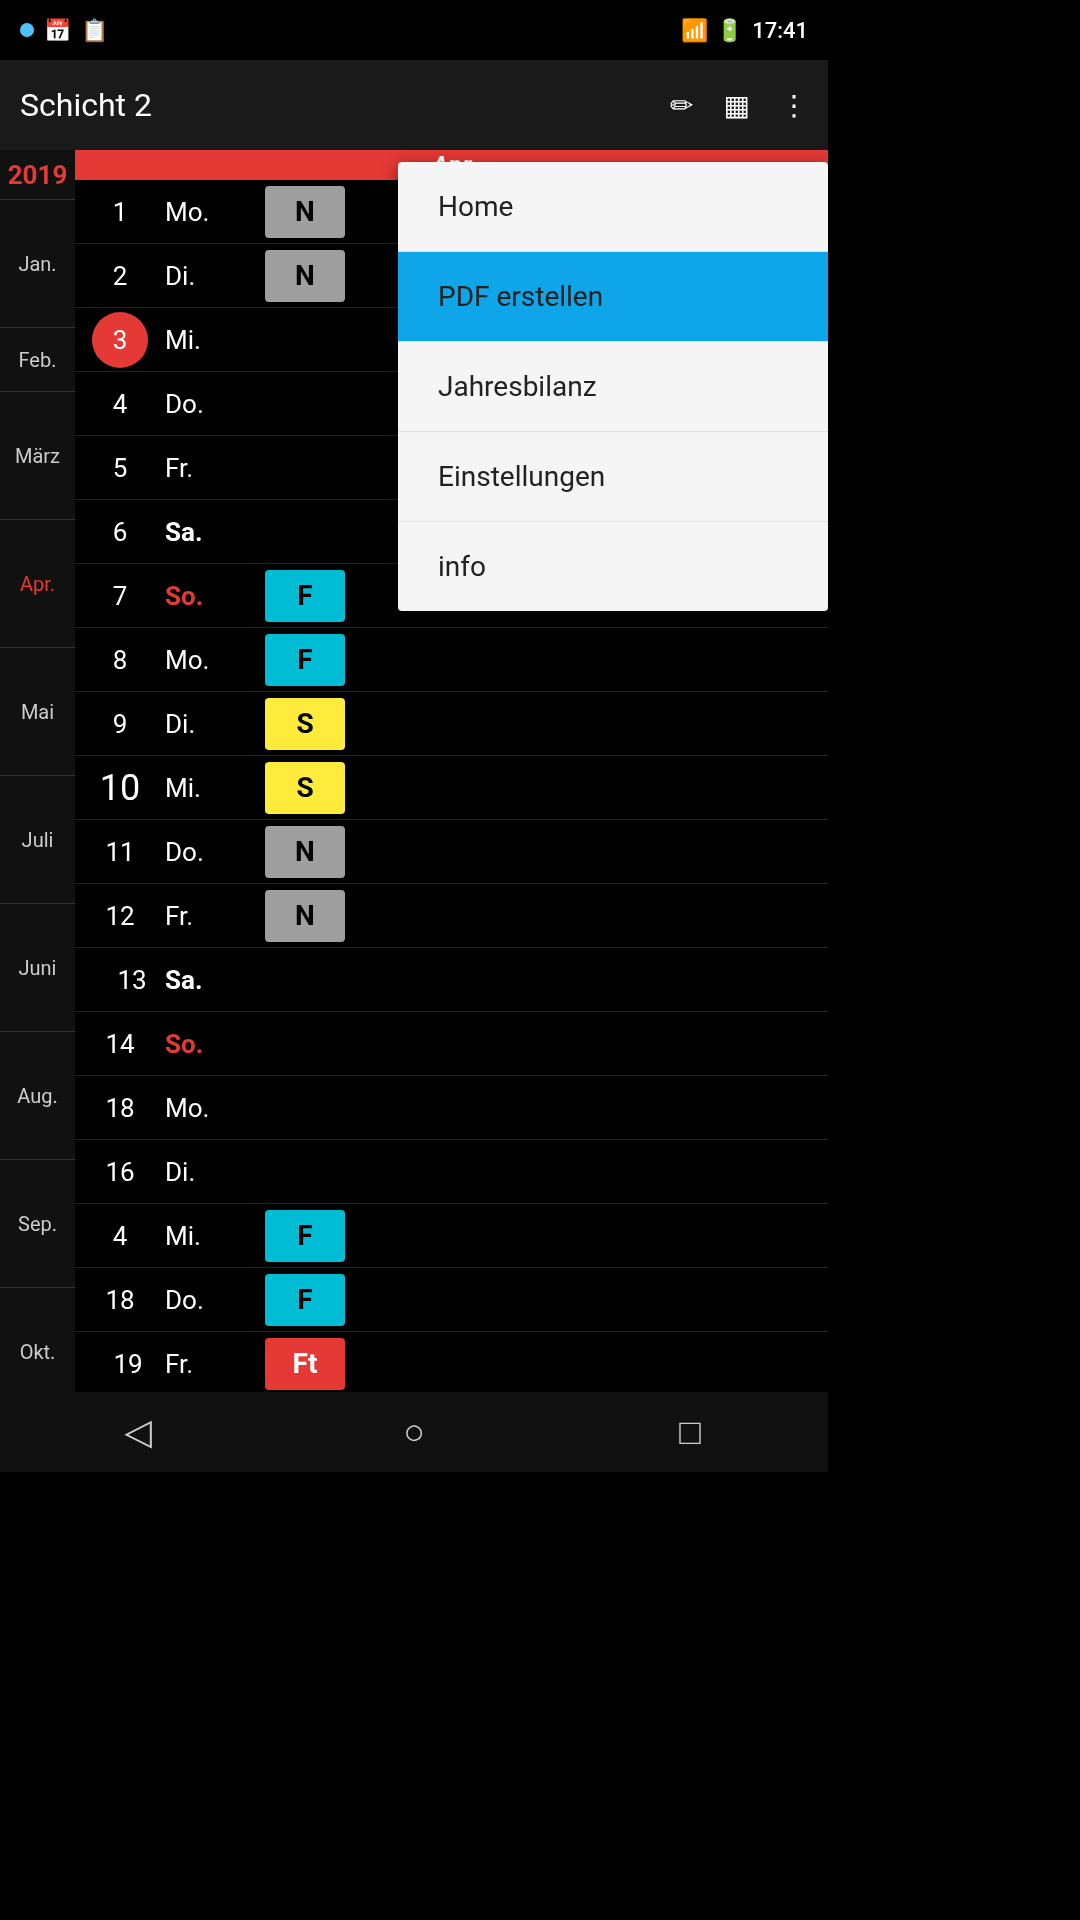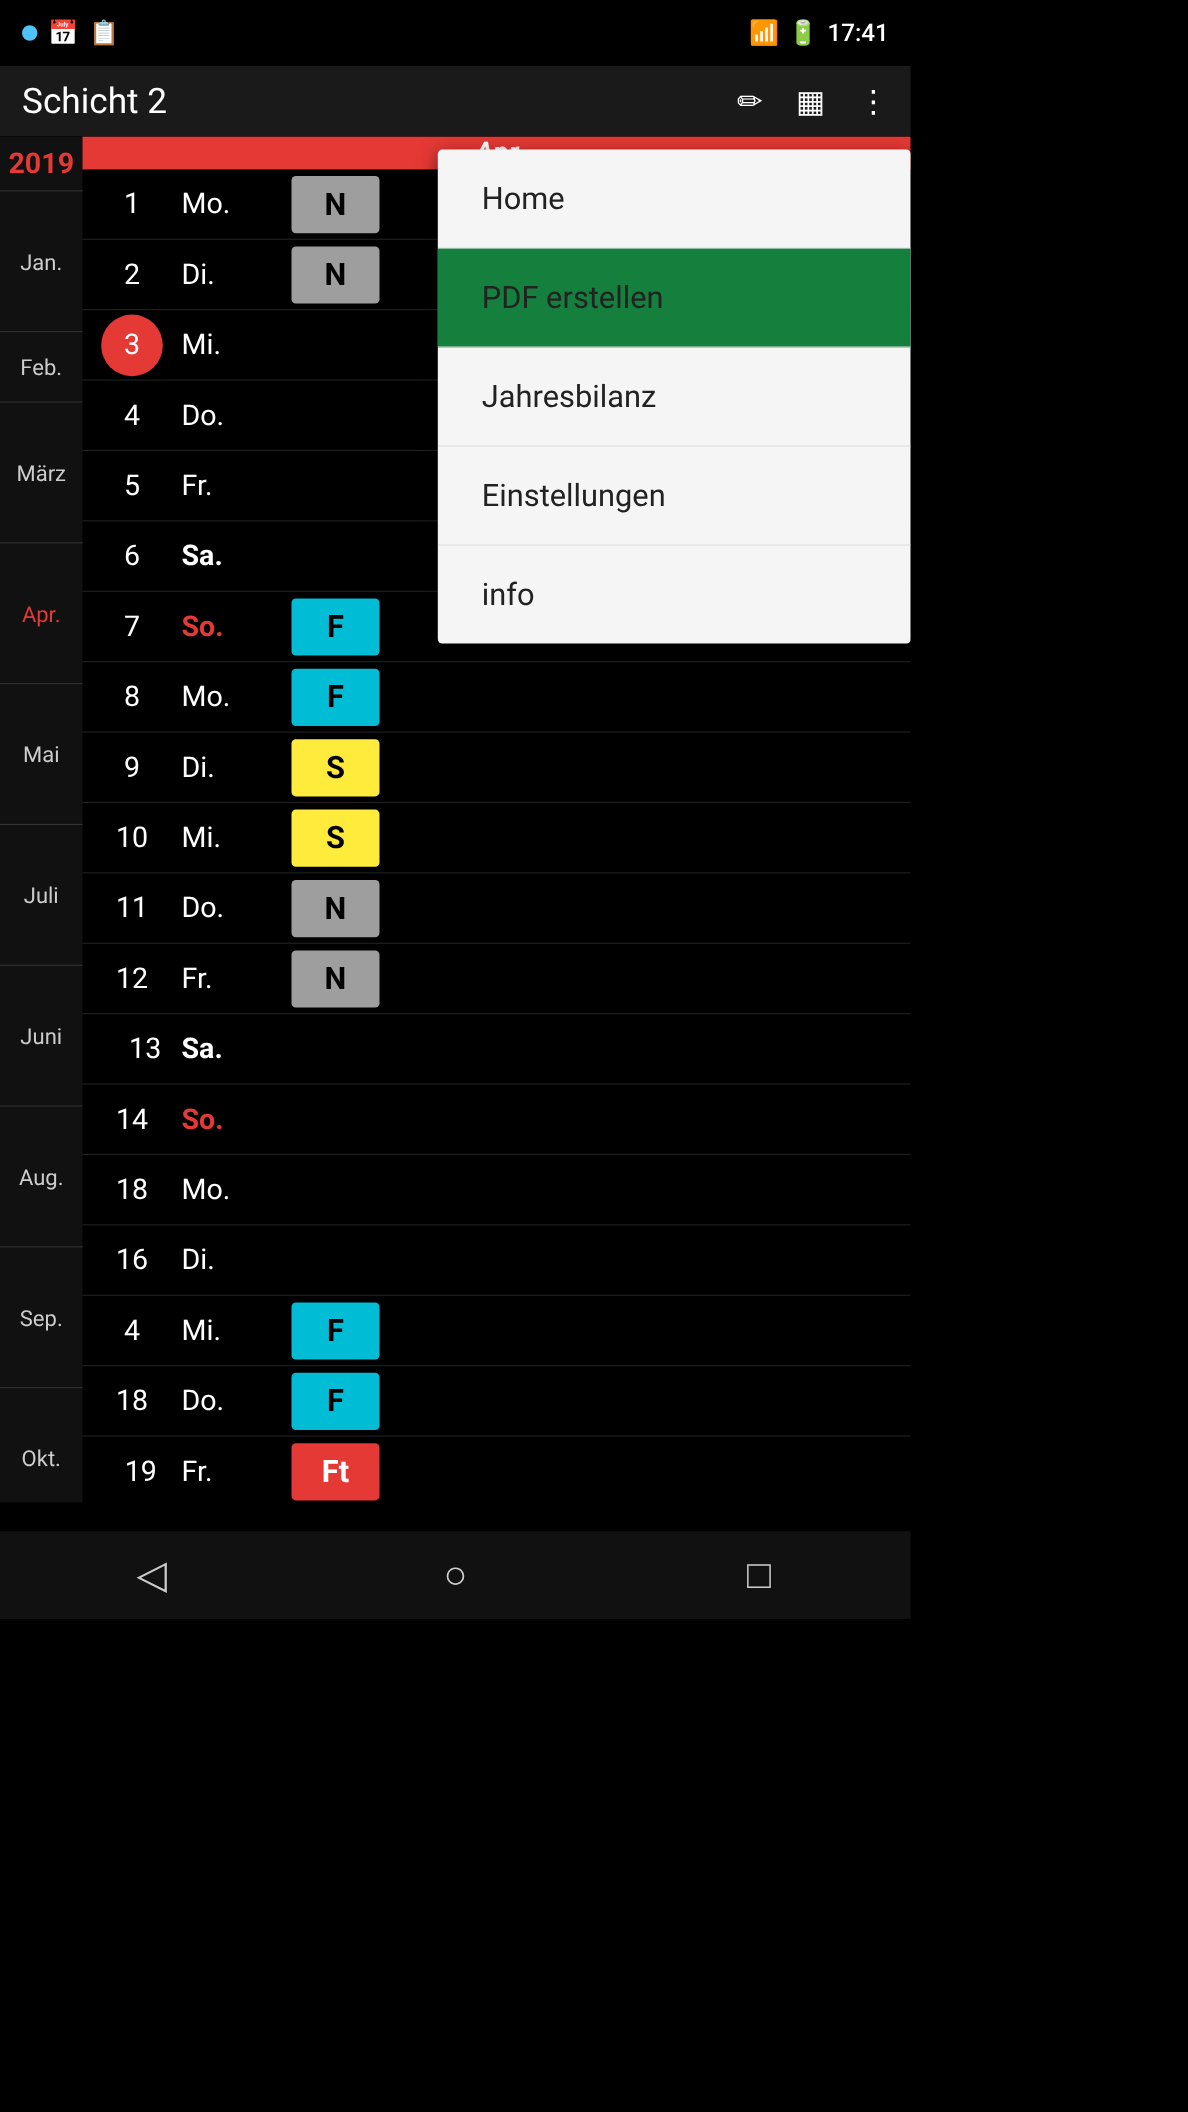--- a/index.html
+++ b/index.html
@@ -42,21 +42,21 @@
       border-radius: 50%;
     }
     .calendar-icon-small {
       color: #fff;
       font-size: 22px;
     }
 
     
     .app-bar {
       width: 100%;
-      height: 64px;
+      height: 90px;
       background: #1a1a1a;
       display: flex;
       align-items: center;
       padding: 0 20px;
     }
     .app-bar-title {
       color: #fff;
       font-size: 32px;
       font-weight: 400;
       flex: 1;
@@ -181,21 +181,21 @@
     }
     .dropdown-item {
       padding: 28px 40px;
       font-size: 28px;
       color: #222;
       cursor: pointer;
       border-bottom: 1px solid #e0e0e0;
     }
     .dropdown-item:last-child { border-bottom: none; }
     .dropdown-item.active {
-      background: #15803d;
+      background: #0ea5e9;
       color: #222;
     }
 
     
     .bottom-nav {
       width: 100%;
       height: 80px;
       background: #111;
       display: flex;
       align-items: center;
@@ -317,21 +317,21 @@
           <div class="day-num-cell" style="color: rgb(255, 255, 255); font-size: 26px;">8</div>
           <div class="day-name">Mo.</div>
           <div class="shift-badge cyan">F</div>
         </div>
         <div class="day-row">
           <div class="day-num-cell" style="color: rgb(255, 255, 255); font-size: 26px;">9</div>
           <div class="day-name">Di.</div>
           <div class="shift-badge yellow">S</div>
         </div>
         <div class="day-row">
-          <div class="day-num-cell" style="color: rgb(255, 255, 255); font-size: 26px;">10</div>
+          <div class="day-num-cell" style="color: rgb(255, 255, 255); font-size: 36px;">10</div>
           <div class="day-name">Mi.</div>
           <div class="shift-badge yellow">S</div>
         </div>
         <div class="day-row">
           <div class="day-num-cell" style="color: rgb(255, 255, 255); font-size: 26px;">11</div>
           <div class="day-name">Do.</div>
           <div class="shift-badge gray">N</div>
         </div>
         <div class="day-row">
           <div class="day-num-cell" style="color: rgb(255, 255, 255); font-size: 26px;">12</div>

